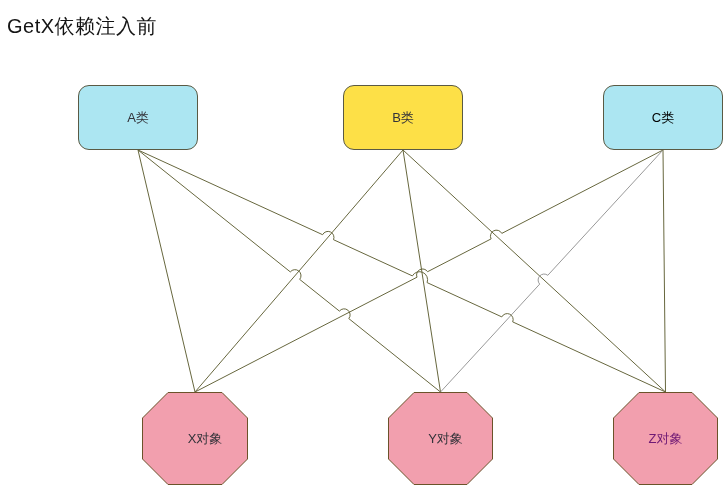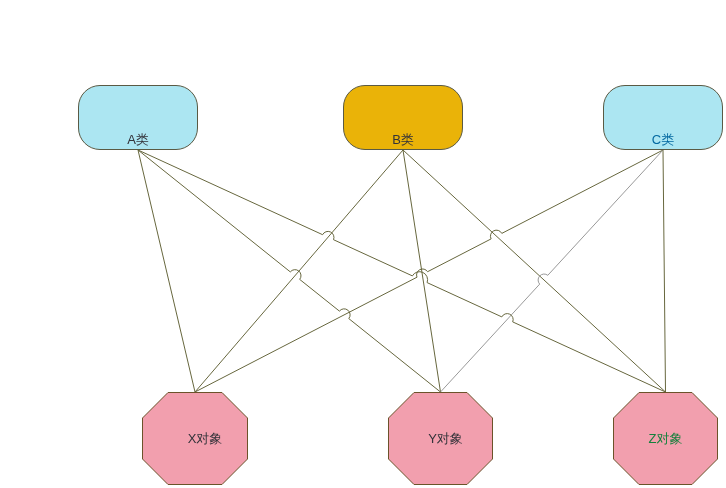--- a/index.html
+++ b/index.html
@@ -1,61 +1,62 @@
 <!DOCTYPE html>
 <html><head>
 <meta charset="utf-8">
 <style>
   html,body{margin:0;padding:0;background:#ffffff;}
   body{width:726px;height:488px;overflow:hidden;font-family:"Liberation Sans",sans-serif;}
   #canvas{position:relative;width:726px;height:488px;background:#ffffff;}
   #diagram-title{position:absolute;left:7px;top:13px;margin:0;font-size:20px;font-weight:400;color:#141414;letter-spacing:0.5px;white-space:nowrap;}
   #edge-layer{position:absolute;left:0;top:0;width:726px;height:488px;}
   .node{position:absolute;display:flex;align-items:center;justify-content:center;box-sizing:border-box;}
-  .node.rounded-rect{border-radius:22px;border:1px solid;align-items:flex-end;}
+  .node.rounded-rect{border-radius:11px;border:1px solid;}
   .node .shape-svg{position:absolute;left:0;top:0;}
   .node .label{position:relative;z-index:1;font-size:13px;color:#33333a;white-space:nowrap;}
 </style>
 </head>
 <body>
 
 <div id="canvas">
+  <h1 id="diagram-title">GetX依赖注入前</h1>
   <svg id="edge-layer" width="726" height="488" viewBox="0 0 726 488" fill="none">
       <path d="M403 150 L195 392" stroke="#67673e" stroke-width="1" fill="none"></path>
       <path d="M403 150 L440.5 392" stroke="#67673e" stroke-width="1" fill="none"></path>
       <path d="M403 150 L665.5 392" stroke="#67673e" stroke-width="1" fill="none"></path>
       <path d="M663 150 L501.8 233.4 A6 6 0 0 0 491.1 238.9 L427.6 271.7 A6 6 0 0 0 417.0 277.2 L195 392" stroke="#67673e" stroke-width="1" fill="none"></path>
       <path d="M663 150 L547.8 275.3 A6 6 0 0 0 539.7 284.1 L440.5 392" stroke="#999999" stroke-width="1" fill="none"></path>
       <path d="M663 150 L665.5 392" stroke="#67673e" stroke-width="1" fill="none"></path>
       <path d="M138 150 L195 392" stroke="#67673e" stroke-width="1" fill="none"></path>
       <path d="M138 150 L290.3 271.9 A6 6 0 0 1 299.7 279.4 L339.4 311.1 A6 6 0 0 1 348.8 318.6 L440.5 392" stroke="#67673e" stroke-width="1" fill="none"></path>
       <path d="M138 150 L322.6 234.7 A6 6 0 0 1 333.5 239.7 L412.4 275.9 A8.100000000000001 8.100000000000001 0 0 1 427.1 282.6 L501.8 316.9 A6 6 0 0 1 512.7 321.9 L665.5 392" stroke="#67673e" stroke-width="1" fill="none"></path>
     </svg>
   <div id="nodes">
       <div class="node rounded-rect" style="left: 78px; top: 85px; width: 120px; height: 65px; background: rgb(172, 230, 242); border-color: rgb(90, 90, 68);">
         <span class="label" style="color: rgb(51, 51, 58);">A类</span>
       </div>
-      <div class="node rounded-rect" style="left: 343px; top: 85px; width: 120px; height: 65px; background: #eab308; border-color: rgb(90, 90, 68);">
+      <div class="node rounded-rect" style="left: 343px; top: 85px; width: 120px; height: 65px; background: #fde047; border-color: rgb(90, 90, 68);">
         <span class="label" style="color: rgb(51, 51, 58);">B类</span>
       </div>
       <div class="node rounded-rect" style="left: 603px; top: 85px; width: 120px; height: 65px; background: rgb(172, 230, 242); border-color: rgb(90, 90, 68);">
-        <span class="label" style="color: #0369a1;">C类</span>
+        <span class="label" style="color: #000000;">C类</span>
       </div>
       <div class="node octagon" style="left: 142px; top: 392px; width: 106px; height: 93px;">
         <svg width="106" height="93" class="shape-svg">
           <polygon points="26,0.5 80,0.5 105.5,26 105.5,67 80,92.5 26,92.5 0.5,67 0.5,26" fill="#f29fae" stroke="#6b532a" stroke-width="1"></polygon>
         </svg>
         <span class="label" style="color: rgb(51, 51, 58); margin-left: 20px;">X对象</span>
       </div>
       <div class="node octagon" style="left: 388px; top: 392px; width: 105px; height: 93px; padding-left: 10px;">
         <svg width="105" height="93" class="shape-svg">
           <polygon points="26,0.5 79,0.5 104.5,26 104.5,67 79,92.5 26,92.5 0.5,67 0.5,26" fill="#f29fae" stroke="#6b532a" stroke-width="1"></polygon>
         </svg>
         <span class="label" style="color: rgb(51, 51, 58);">Y对象</span>
       </div>
       <div class="node octagon" style="left: 613px; top: 392px; width: 105px; height: 93px;">
         <svg width="105" height="93" class="shape-svg">
           <polygon points="26,0.5 79,0.5 104.5,26 104.5,67 79,92.5 26,92.5 0.5,67 0.5,26" fill="#f29fae" stroke="#6b532a" stroke-width="1"></polygon>
         </svg>
-        <span class="label" style="color: #15803d;">Z对象</span>
+        <span class="label" style="color: #701a75;">Z对象</span>
       </div>
     </div>
 </div>
 
 </body></html>

